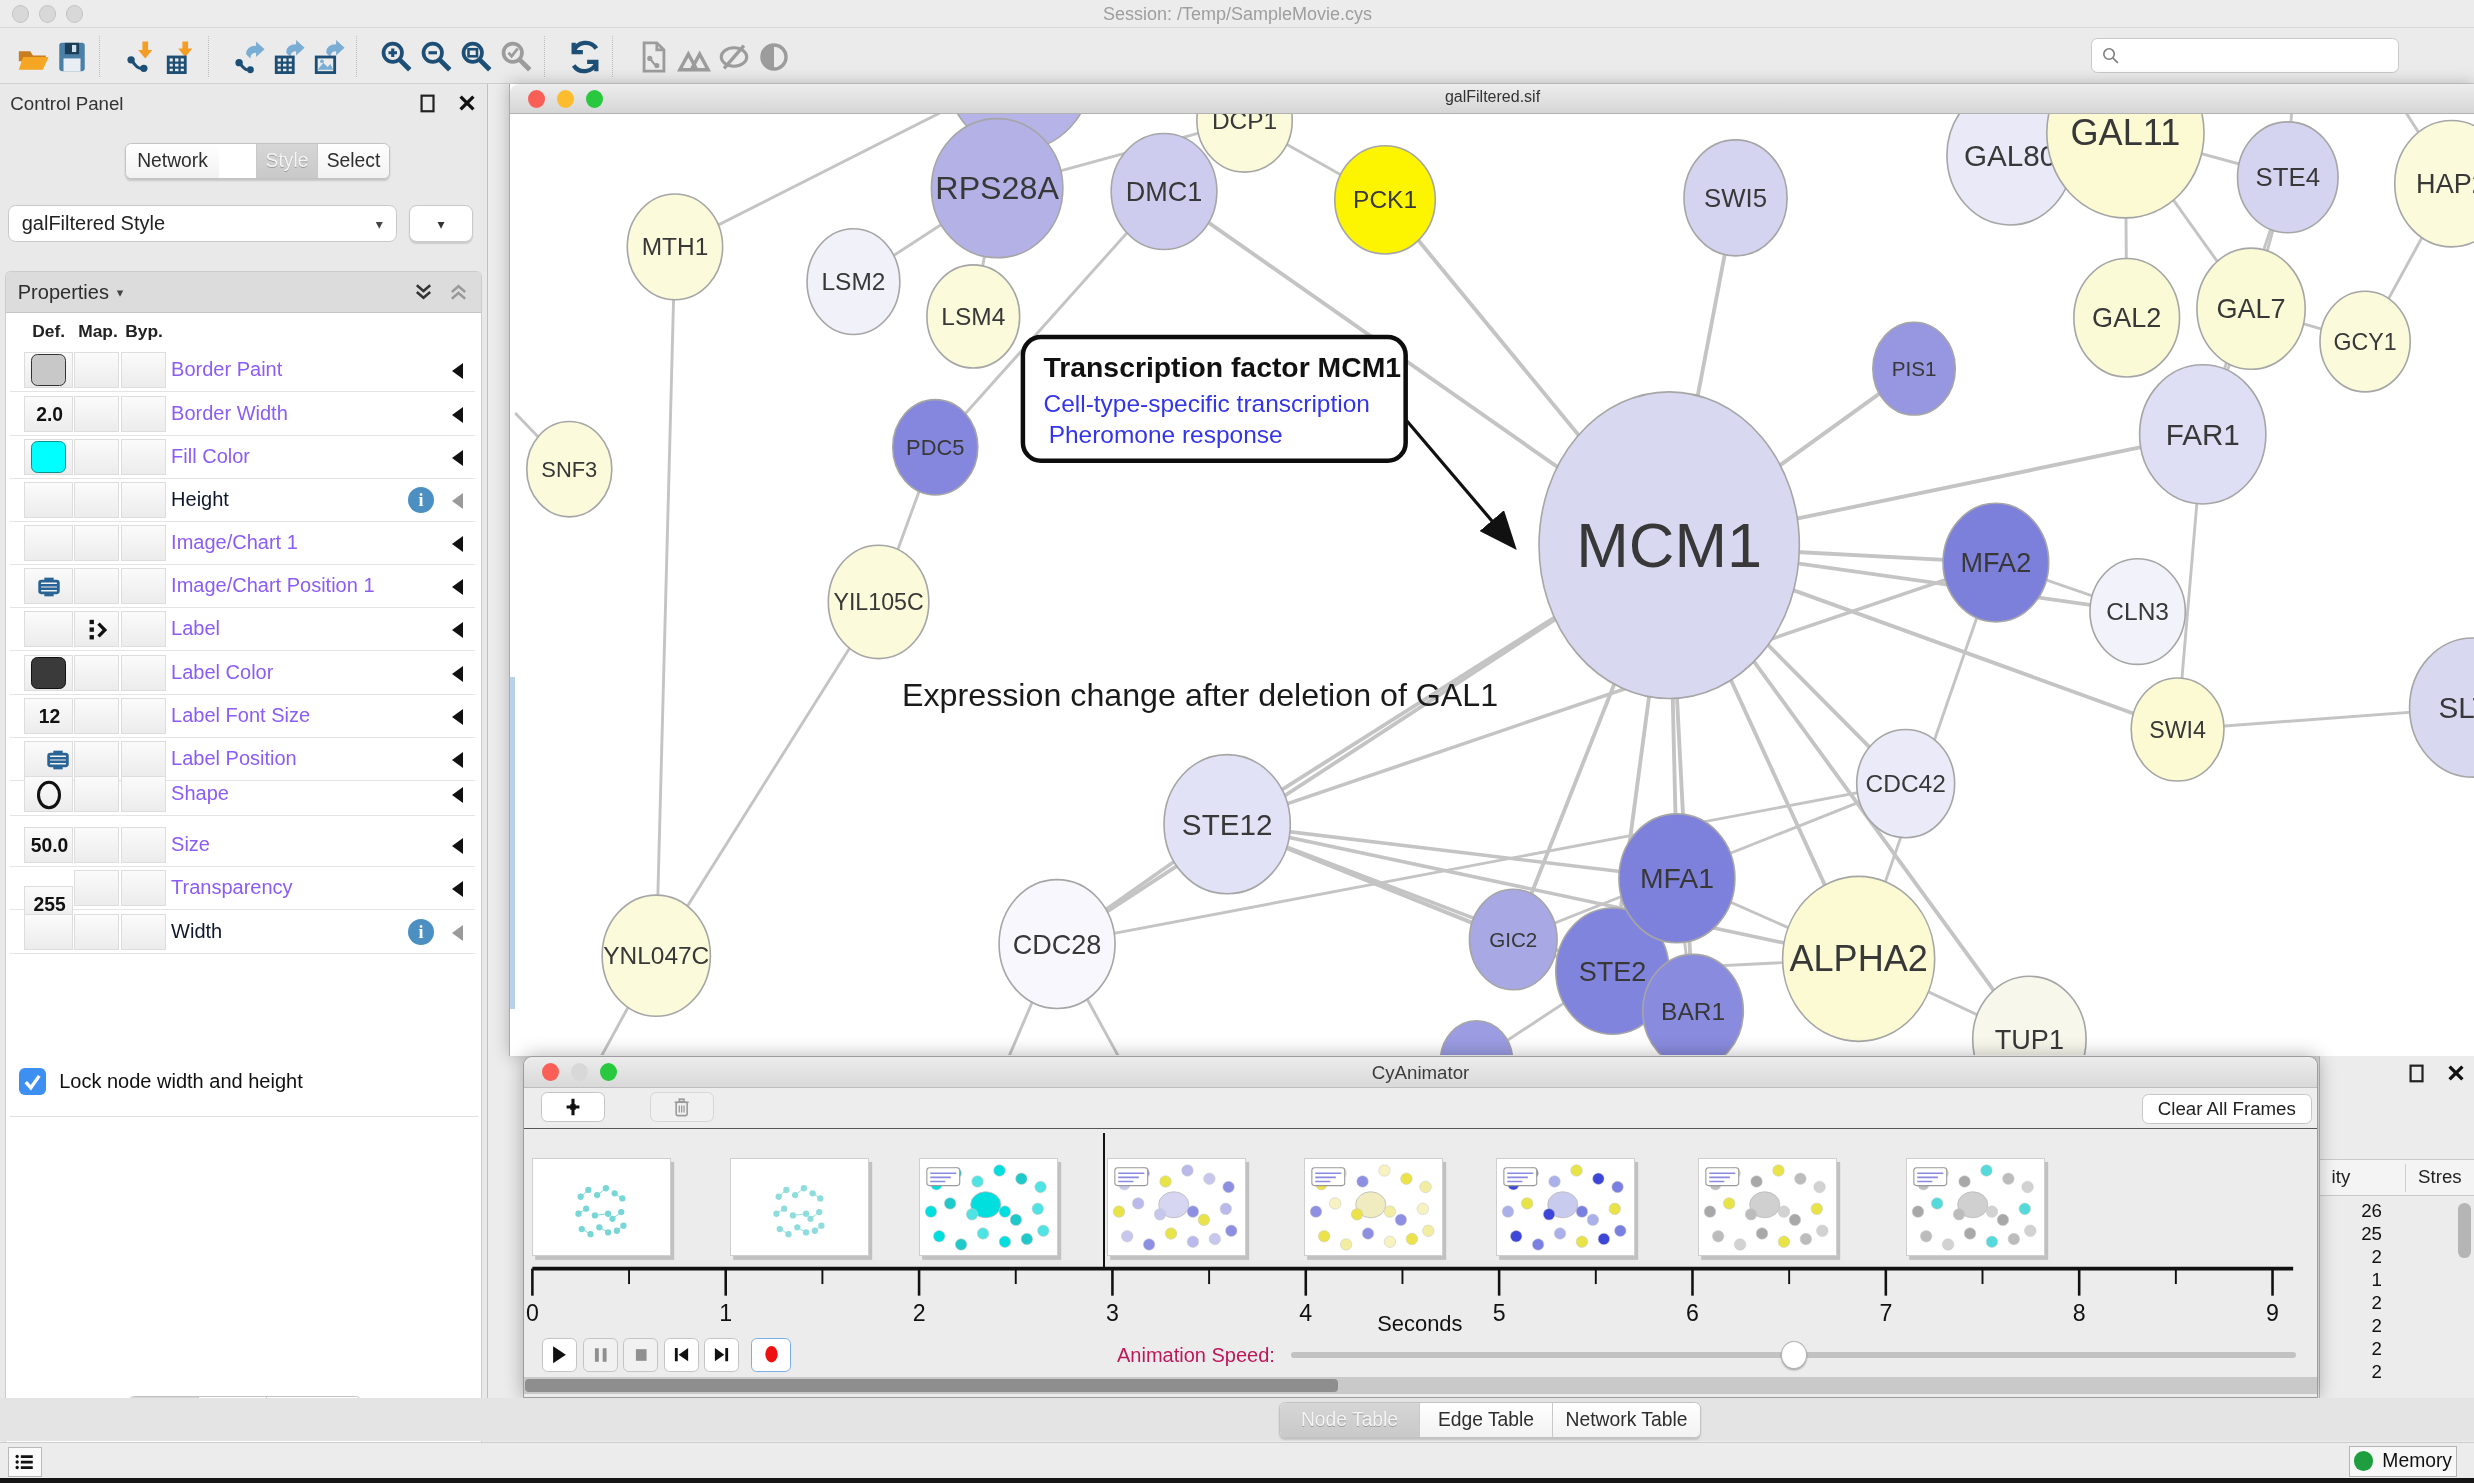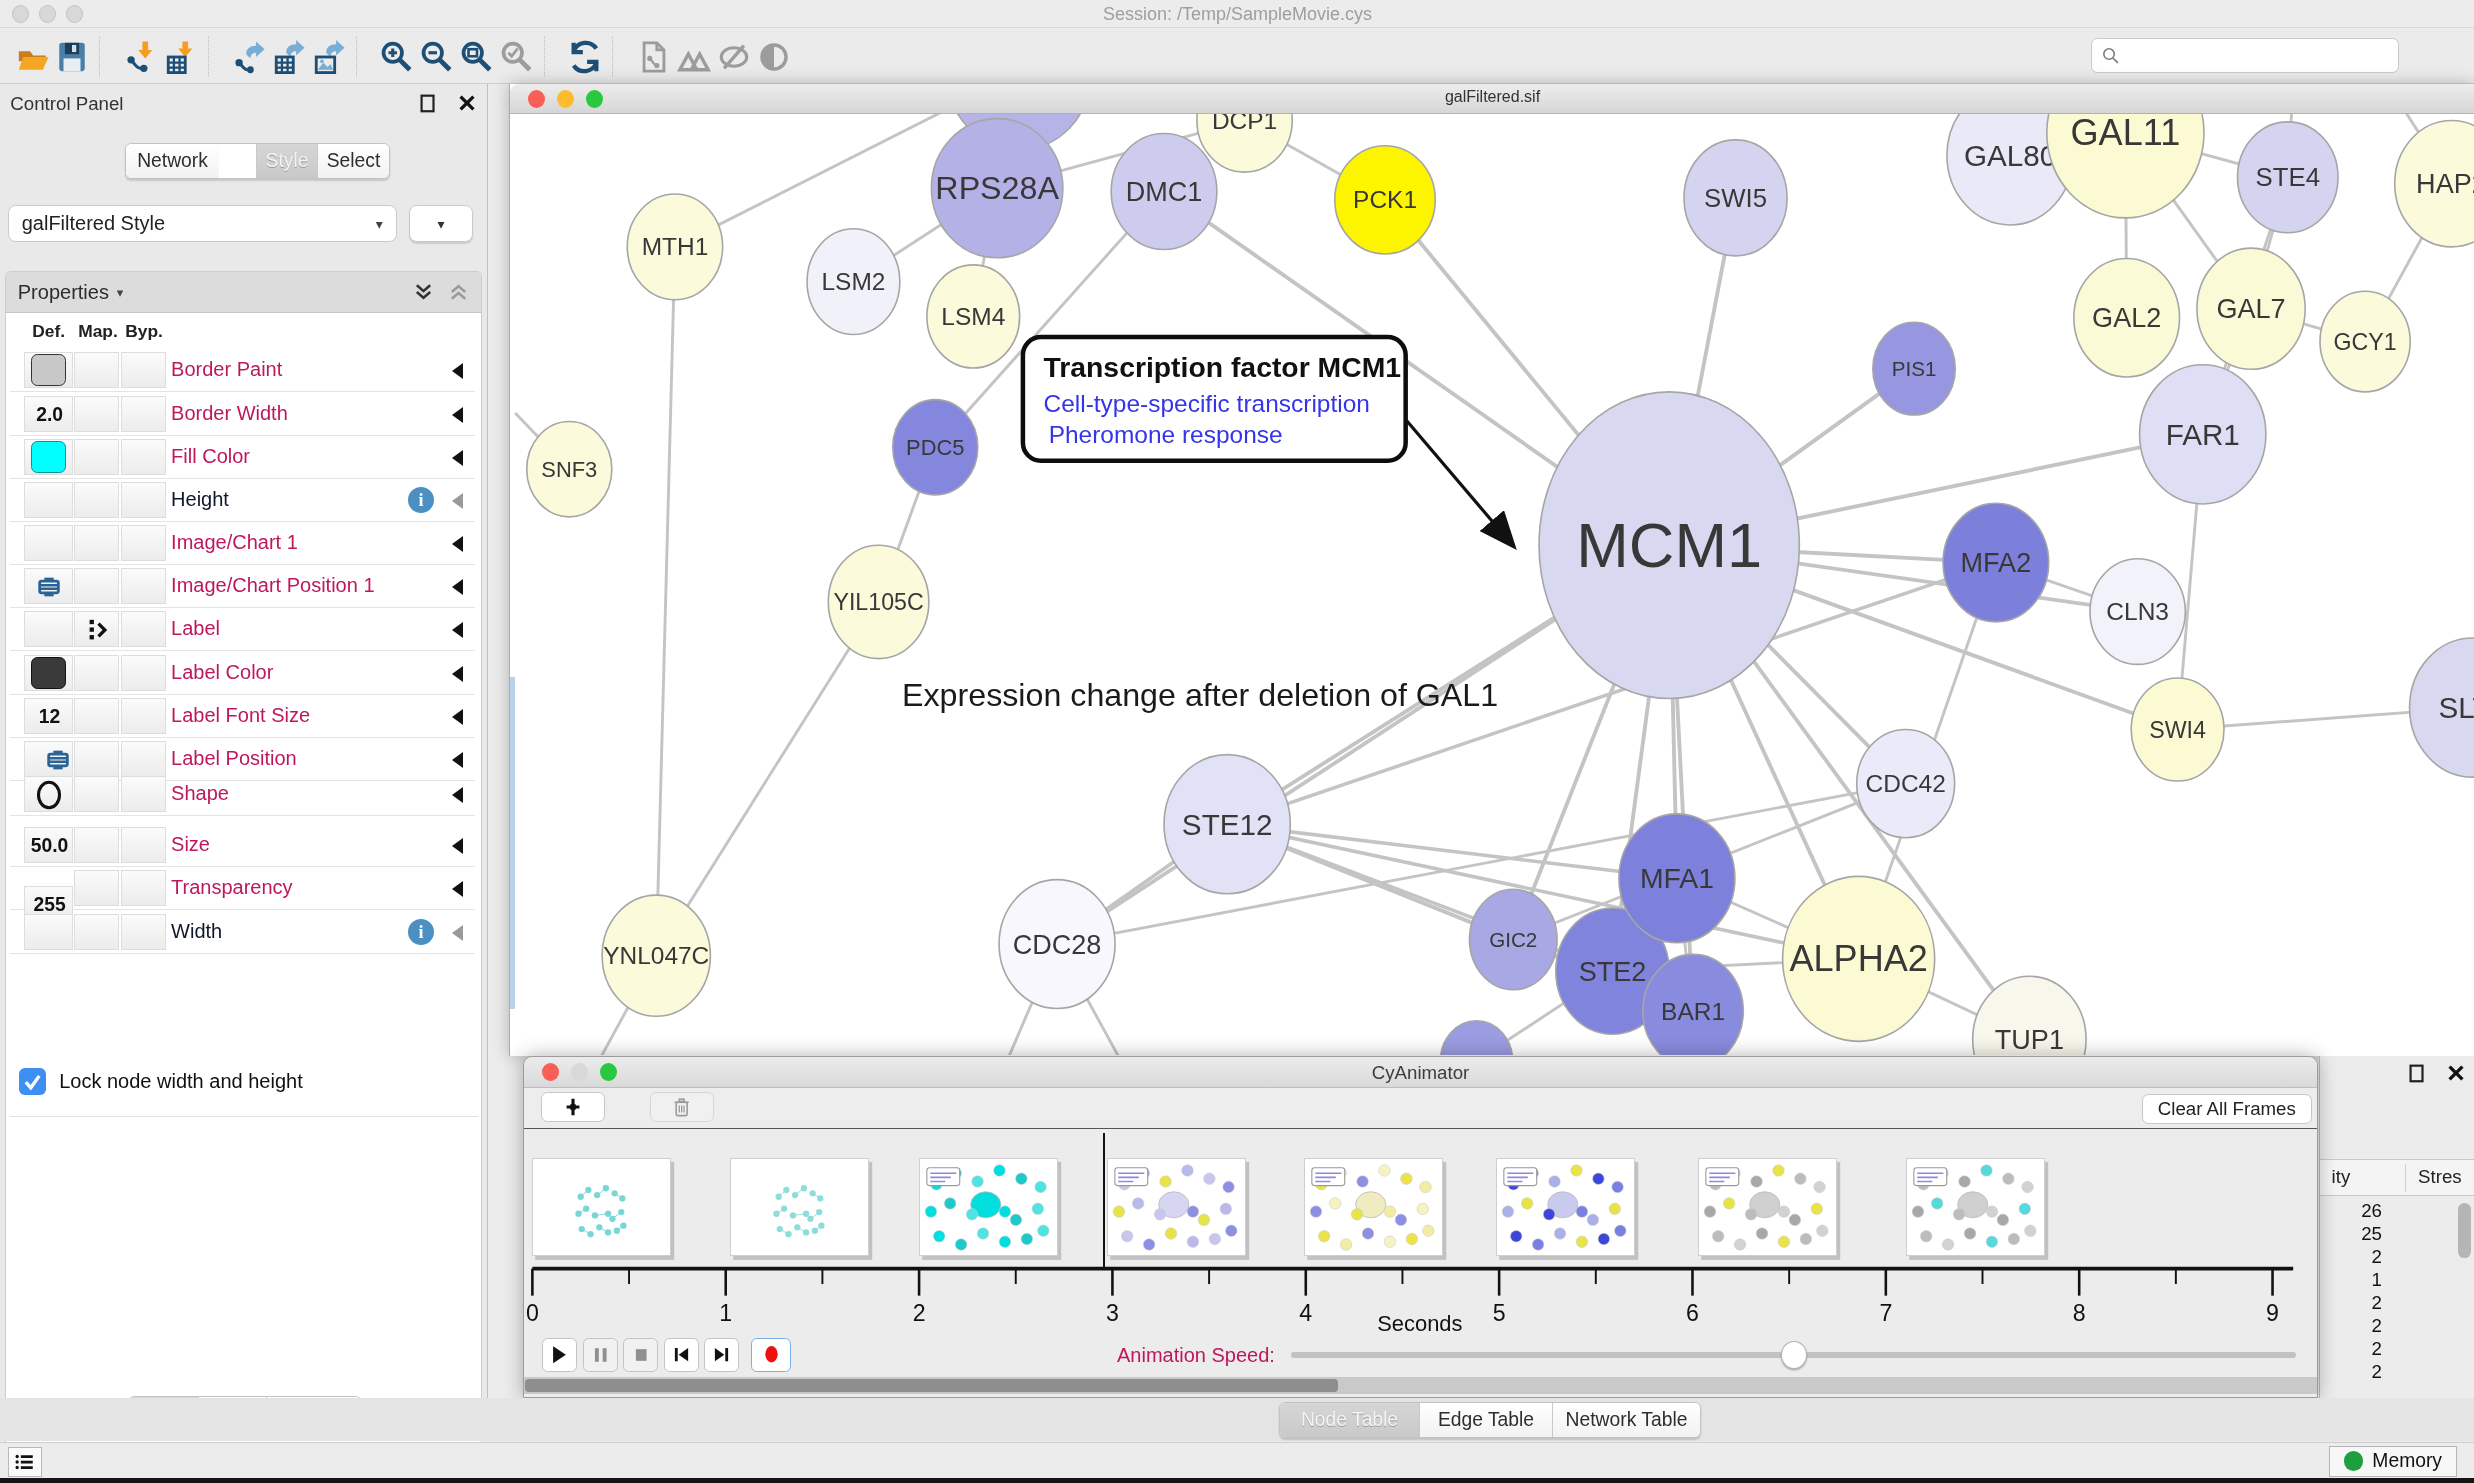--- a/index.html
+++ b/index.html
@@ -51,21 +51,21 @@
     border:1.3px solid #cccccc; border-radius:5.2px; overflow:hidden; }
   .props-head { position:absolute; left:0; top:0; width:100%; height:41px; background:#dcdcdc;
     border-bottom:1.3px solid #c6c6c6; display:flex; align-items:center; padding:0 11.6px; font-size:20px; color:#2d2d2d; }
   .props-head .carets { margin-left:auto; display:flex; gap:11.6px; }
   .col-heads { position:absolute; top:41px; left:0; width:100%; height:36px; font-size:17.4px; font-weight:bold;
     color:#222; }
   .col-heads span { position:absolute; top:7.7px; }
   .prow { position:absolute; left:3.9px; width:465px; height:43px; border-bottom:1.3px solid #e4e4e4; cursor:pointer; }
   .pcell { position:absolute; top:3.2px; height:36px; background:linear-gradient(#fbfbfb,#ececec);
     border:0.6px solid #dddddd; }
-  .plabel { position:absolute; left:161px; top:9px; font-size:20px; color:#be185d; }
+  .plabel { position:absolute; left:161px; top:9px; font-size:20px; color:#8b5cf6; }
   .prow.disabled .plabel { color:#0f172a; }
   .ptri { position:absolute; right:11.6px; top:14px; width:0; height:0;
     border-top:8.4px solid transparent; border-bottom:8.4px solid transparent; border-right:11.6px solid #111; }
   .prow.disabled .ptri { border-right-color:#9a9a9a; }
   .info-i { position:absolute; right:41px; top:7.7px; width:26px; height:26px; border-radius:50%;
     background:#4b8fc3; color:#fff; font-size:18px; font-weight:bold; text-align:center; line-height:26px;
     font-family:"Liberation Serif", serif; }
   .swatch { position:absolute; left:6.4px; top:1.3px; width:35px; height:32px; border-radius:6.4px; border:1.9px solid #222; }
   .defText { position:absolute; left:0; top:6.4px; width:49px; text-align:center; font-size:19.3px; font-weight:bold; color:#111; }
   .lockRow { position:absolute; left:13px; top:796px; display:flex; align-items:center; gap:13px; }
@@ -122,21 +122,21 @@
   .cy-hscroll { position:absolute; left:0; top:320px; width:1793px; height:17px; background:#c9c9c9; }
   .cy-hthumb { position:absolute; left:1.3px; top:1.9px; width:813px; height:13px; background:#8e8e8e; border-radius:3.9px; }
 
   
   #mainTabsWrap { position:absolute; left:0; top:1398px; width:2475px; height:43px; background:#e4e4e4; }
   #statusBar { position:absolute; left:0; top:1442px; width:2475px; height:37px; background:#ececec;
     border-top:1.3px solid #cdcdcd; }
   .list-btn { position:absolute; left:7.7px; top:3.9px; width:34px; height:30px; background:#fafafa;
     border:1.3px solid #b9b9b9; display:flex; align-items:center; justify-content:center; cursor:pointer; }
   .mem-btn { position:absolute; right:18px; top:2.6px; height:31px; background:#f7f7f7; border:1.3px solid #b5b5b5;
-    display:flex; align-items:center; gap:9px; padding:0 14px; font-size:19.3px; color:#111; cursor:pointer; }
+    display:flex; align-items:center; gap:9px; padding:0 4px; font-size:19.3px; color:#111; cursor:pointer; }
   .mem-dot { width:19.3px; height:19.3px; border-radius:50%; background:#1e9e3e; }
   #bottomEdge { position:absolute; left:0; top:1478px; width:2475px; height:5.2px; background:#151515; }
 </style>
 </head>
 <body>
 
 <div id="app">
 
   <div class="titlebar">
     <div class="tl-lights">

